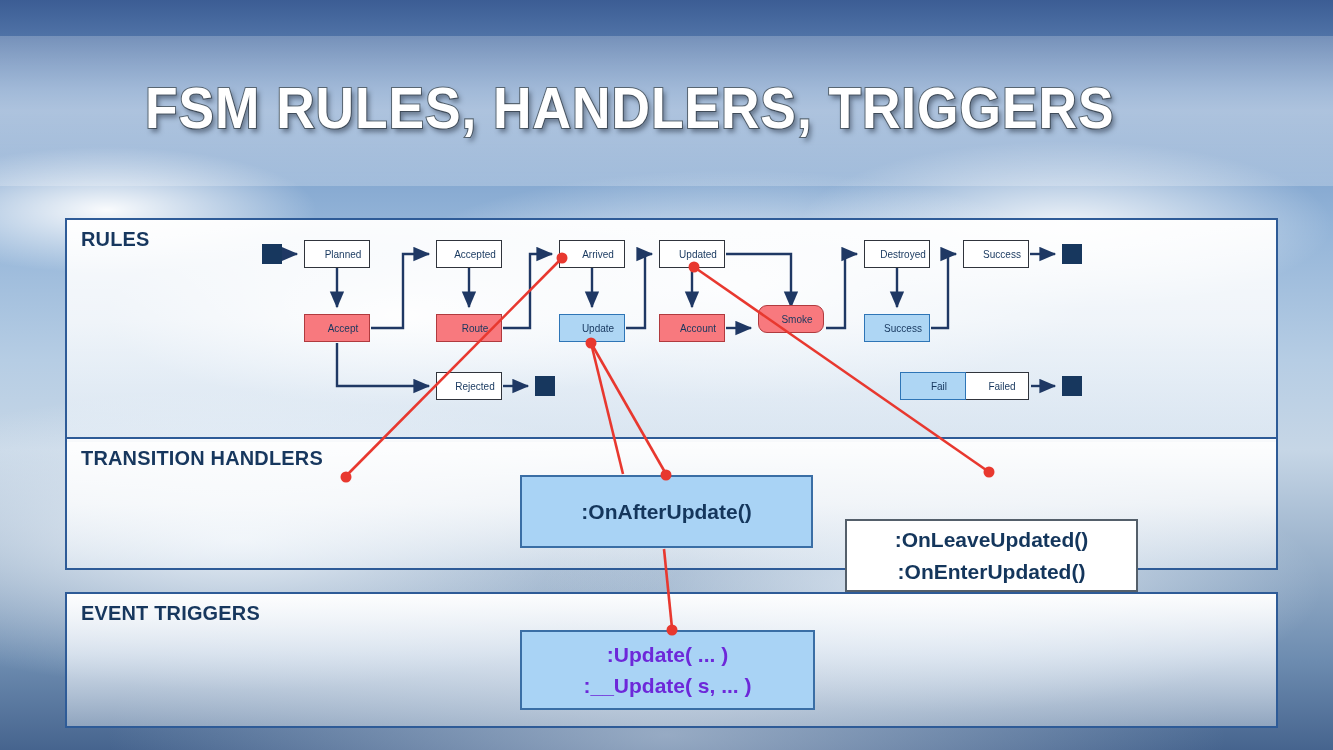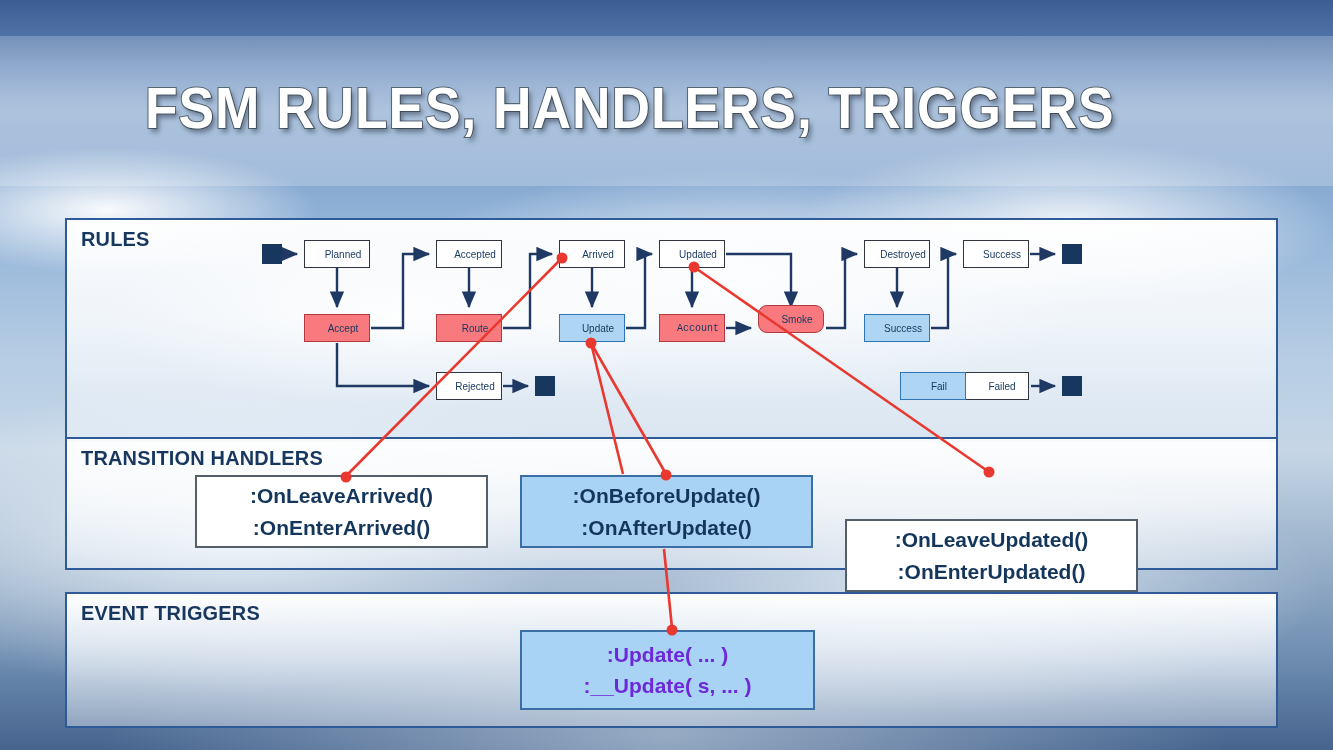--- a/index.html
+++ b/index.html
@@ -121,35 +121,30 @@
   <div class="node" style="left:559px;top:240px;">Arrived</div>
   <div class="node" style="left:659px;top:240px;">Updated</div>
   <div class="node" style="left:864px;top:240px;">Destroyed</div>
   <div class="node" style="left:963px;top:240px;">Success</div>
   <div class="node" style="left:436px;top:372px;">Rejected</div>
   <div class="node" style="left:963px;top:372px;">Failed</div>
 
   <div class="node red" style="left:304px;top:314px;">Accept</div>
   <div class="node red" style="left:436px;top:314px;">Route</div>
   <div class="node blue" style="left:559px;top:314px;">Update</div>
-  <div class="node red" style="left:659px;top:314px;font-family:Liberation Mono, monospace;">Account</div>
+  <div class="node red" style="left:659px;top:314px;">Account</div>
   <div class="node red" style="left:758px;top:305px;border-radius:9px;">Smoke</div>
   <div class="node blue" style="left:864px;top:314px;">Success</div>
   <div class="node blue" style="left:900px;top:372px;">Fail</div>
 
   <div class="panel" id="handlers-panel">
     <div class="panel-label">TRANSITION HANDLERS</div>
   </div>
 
-  <div class="hbox" style="left:195px;">
-    <div>:OnLeaveArrived()</div>
-    <div>:OnEnterArrived()</div>
-  </div>
   <div class="hbox blue" style="left:520px;">
-    <div>:OnBeforeUpdate()</div>
     <div>:OnAfterUpdate()</div>
   </div>
   <div class="hbox" style="left:845px;margin-top:44px;">
     <div>:OnLeaveUpdated()</div>
     <div>:OnEnterUpdated()</div>
   </div>
 
   <div class="panel" id="triggers-panel">
     <div class="panel-label">EVENT TRIGGERS</div>
   </div>

